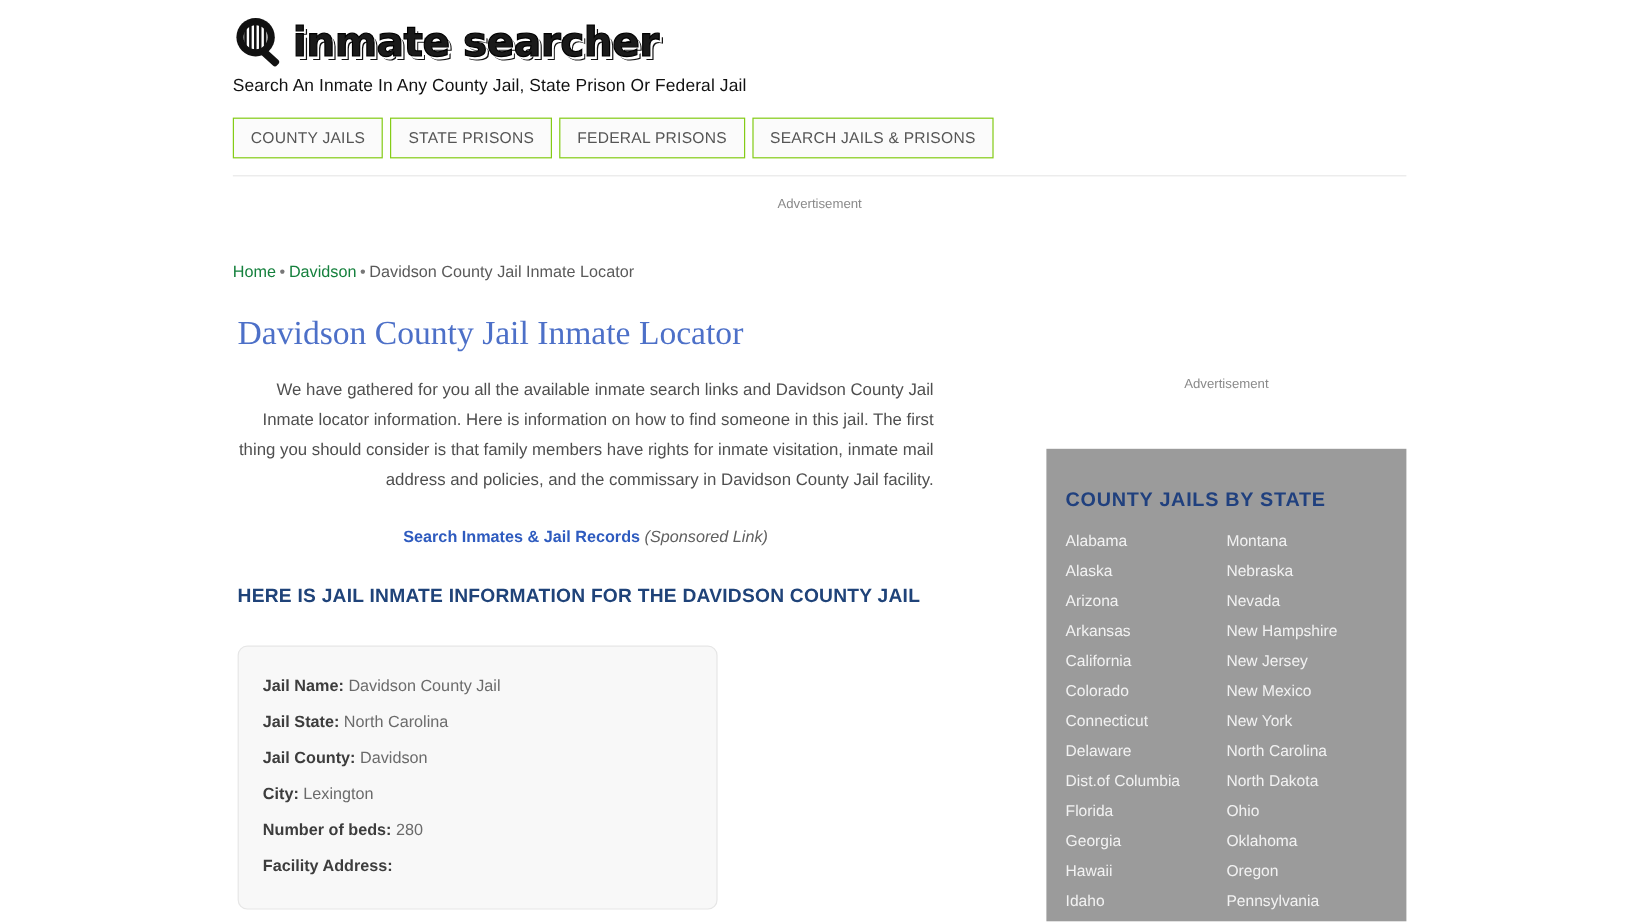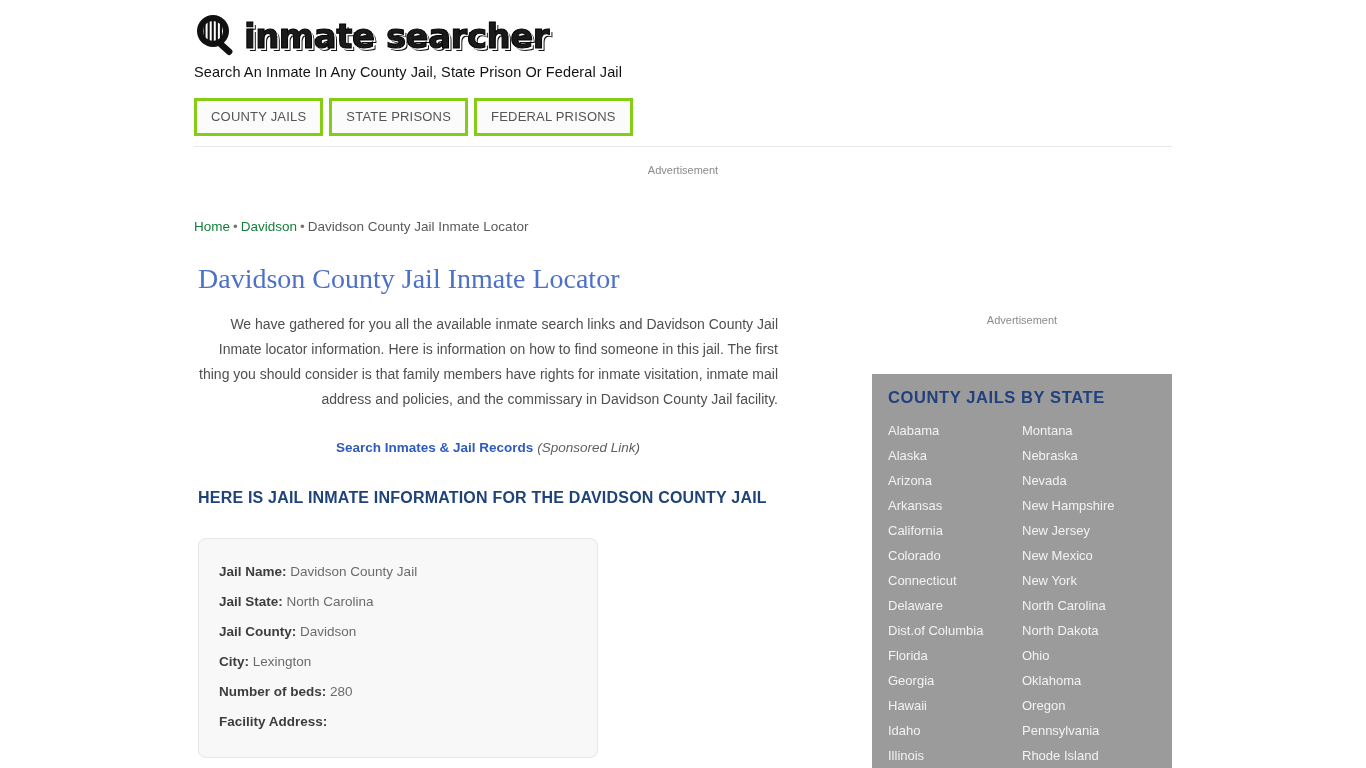--- a/index.html
+++ b/index.html
@@ -60,21 +60,21 @@
 
   
   .nav {
     position: absolute;
     left: 194px;
     top: 98px;
     display: flex;
     gap: 6px;
   }
   .nav-btn {
-    border: 3px solid #84cc16;
+    border: 1px solid #84cc16;
     background: #fbfbfb;
     color: #555555;
     font-size: 13px;
     letter-spacing: 0.2px;
     padding: 9px 14px 10px 14px;
     white-space: nowrap;
     cursor: pointer;
     line-height: 13px;
   }
 
@@ -198,21 +198,21 @@
   }
 
   
   .sidebar {
     position: absolute;
     left: 872px;
     top: 374px;
     width: 300px;
     height: 394px;
     background: #9b9b9b;
-    padding: 12px 16px 0 16px;
+    padding: 32px 16px 0 16px;
   }
   .sidebar-title {
     font-size: 16.5px;
     font-weight: bold;
     color: #20407e;
     letter-spacing: 0.6px;
     margin: 0 0 10px 0;
     line-height: 22px;
   }
   .state-grid {
@@ -253,20 +253,21 @@
       </span>
       <span class="logo-text">inmate searcher</span>
     </div>
     <div class="tagline">Search An Inmate In Any County Jail, State Prison Or Federal Jail</div>
   </div>
 
   <div class="nav">
     <div class="nav-btn">COUNTY JAILS</div>
     <div class="nav-btn">STATE PRISONS</div>
     <div class="nav-btn">FEDERAL PRISONS</div>
+    <div class="nav-btn">SEARCH JAILS &amp; PRISONS</div>
   </div>
   <div class="nav-divider"></div>
 
   <div class="ad-top">Advertisement</div>
 
   <div class="breadcrumb">
     <a href="#">Home</a><span class="sep">•</span><a href="#">Davidson</a><span class="sep">•</span><span>Davidson County Jail Inmate Locator</span>
   </div>
 
   <div class="main">

